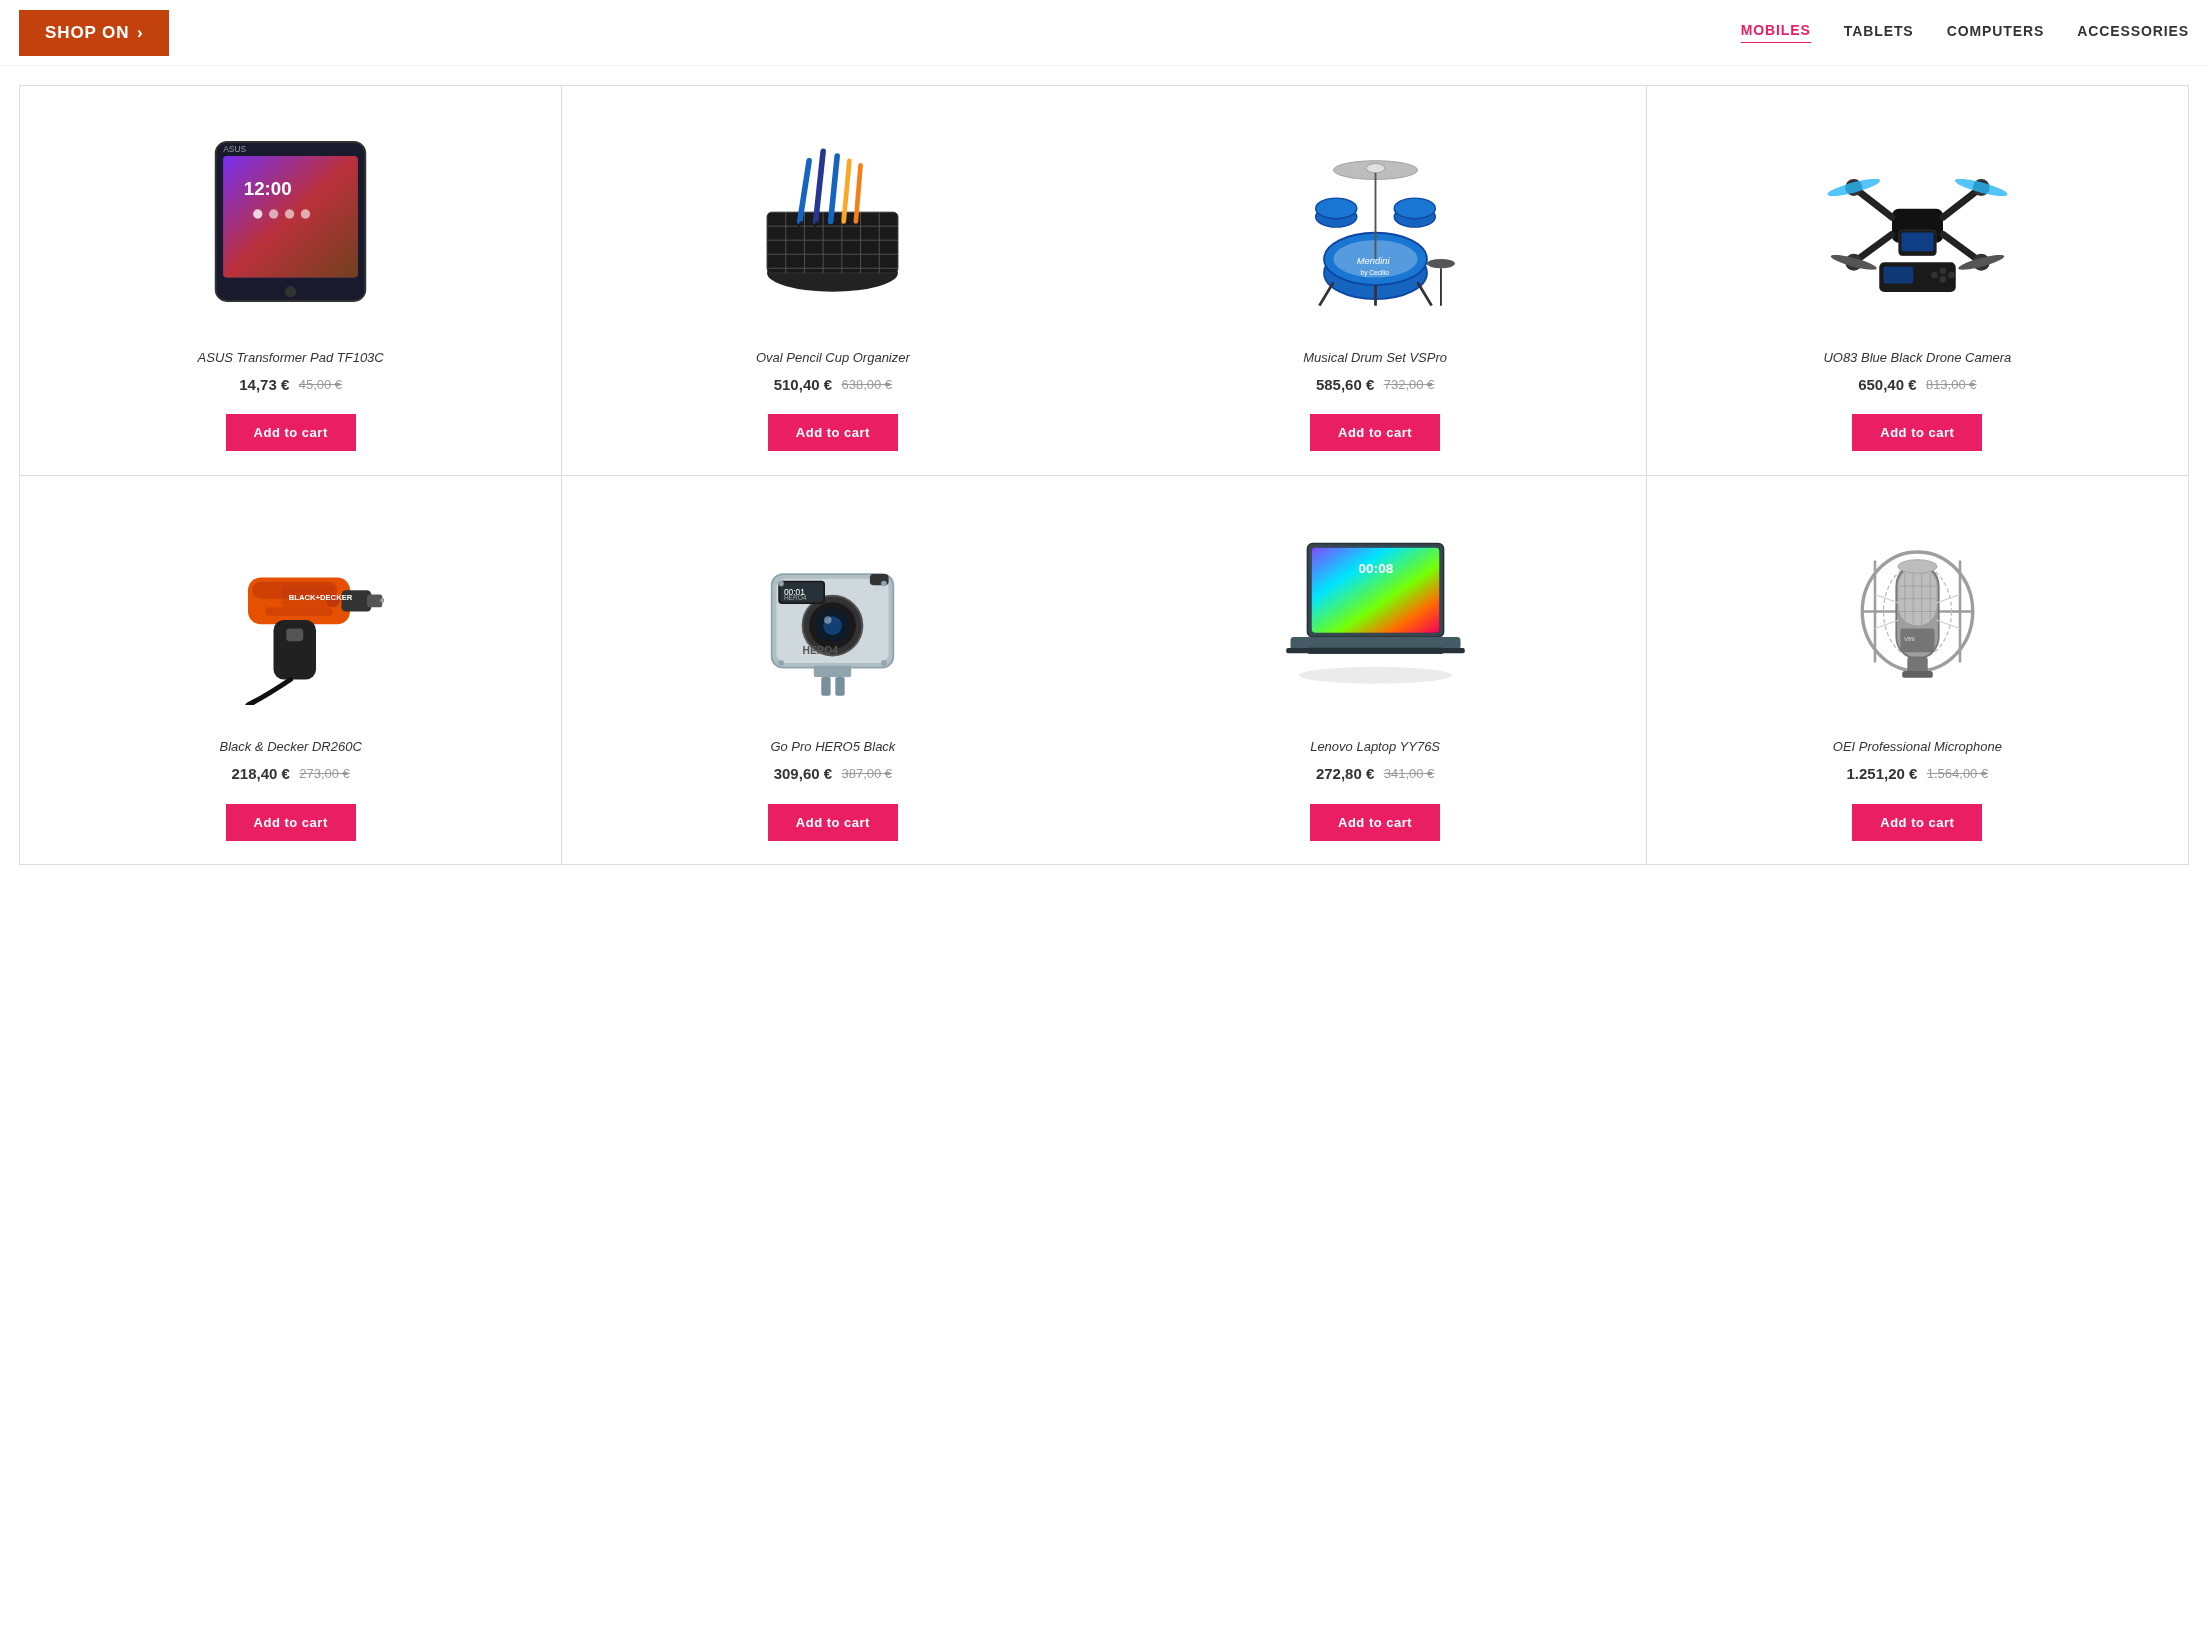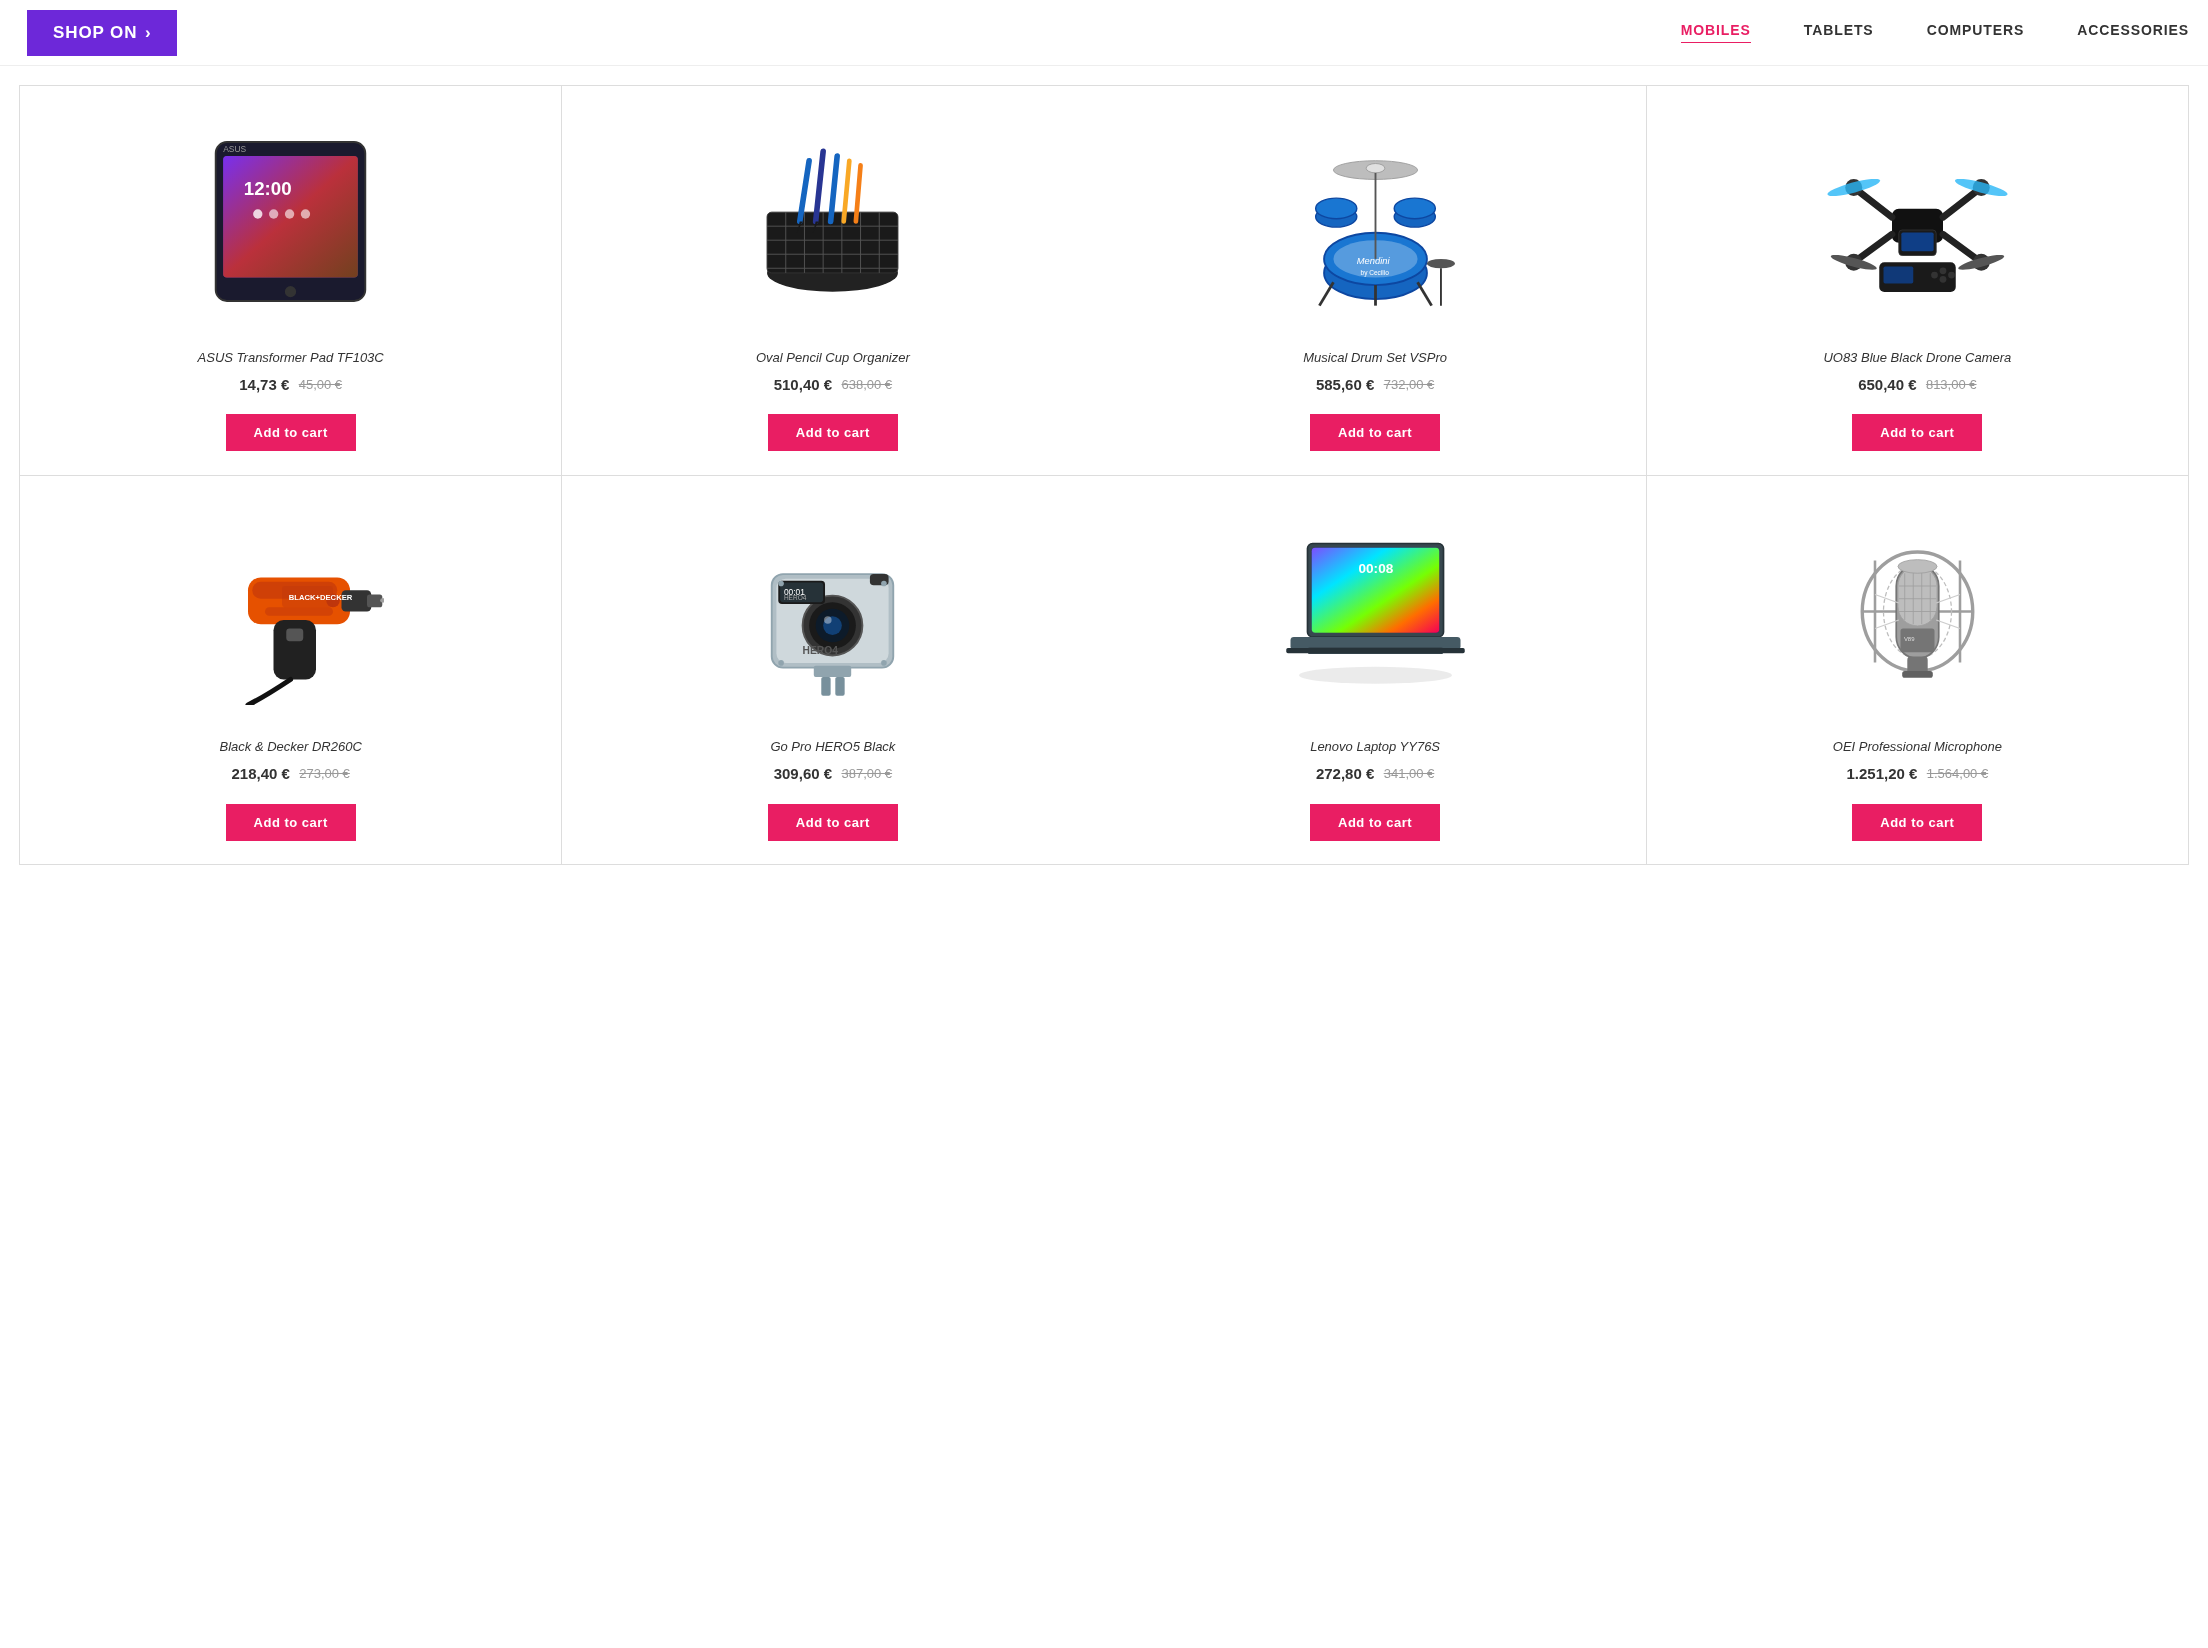--- a/index.html
+++ b/index.html
@@ -7,39 +7,38 @@
 
     
     .header {
       display: flex;
       align-items: center;
       padding: 0 19px;
       border-bottom: 1.9px solid #eee;
       height: 66px;
     }
     .shop-on-btn {
-      background: #6d28d9;
+      background: #c2410c;
       color: #fff;
       font-weight: bold;
       font-size: 17px;
       padding: 13px 26px;
       border: none;
       cursor: pointer;
       display: flex;
       align-items: center;
       gap: 7.5px;
       letter-spacing: 0.9px;
-      margin-left: 8px;
     }
     .shop-on-btn .chevron { font-size: 17px; }
     nav {
       display: flex;
-      gap: 53px;
+      gap: 33px;
       margin-left: auto;
-      align-items: flex-start;
+      align-items: center;
     }
     .nav-item {
       font-size: 14px;
       font-weight: 700;
       color: #333;
       cursor: pointer;
       letter-spacing: 0.9px;
       text-transform: uppercase;
       padding-bottom: 3.7px;
     }

